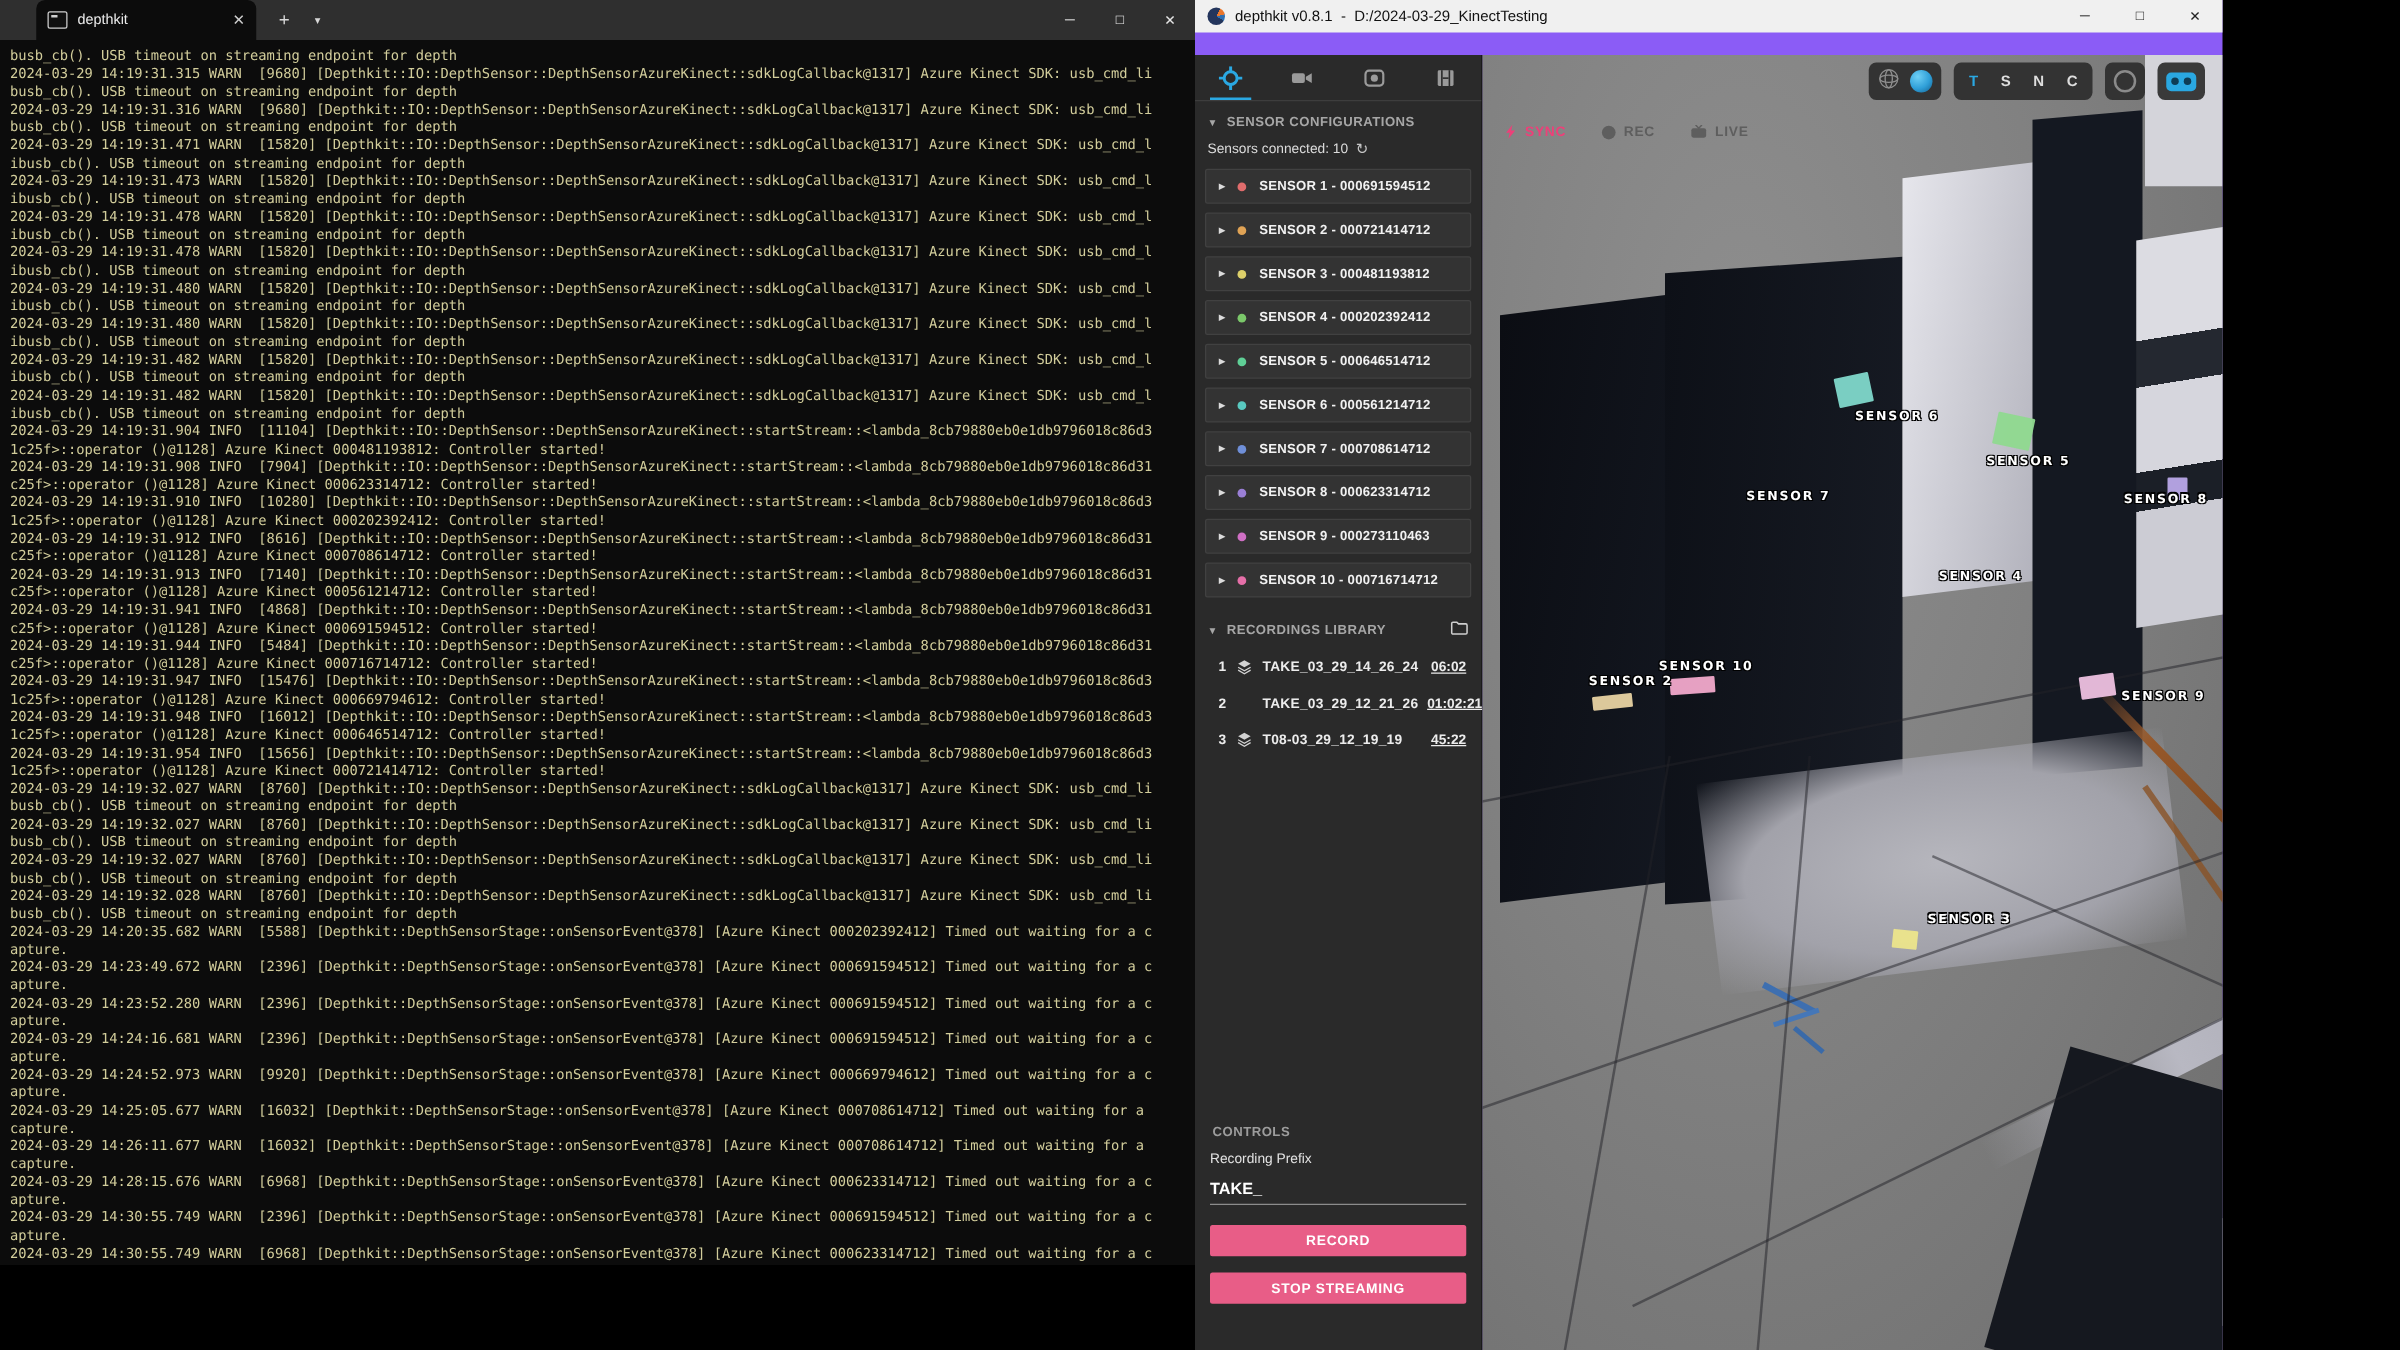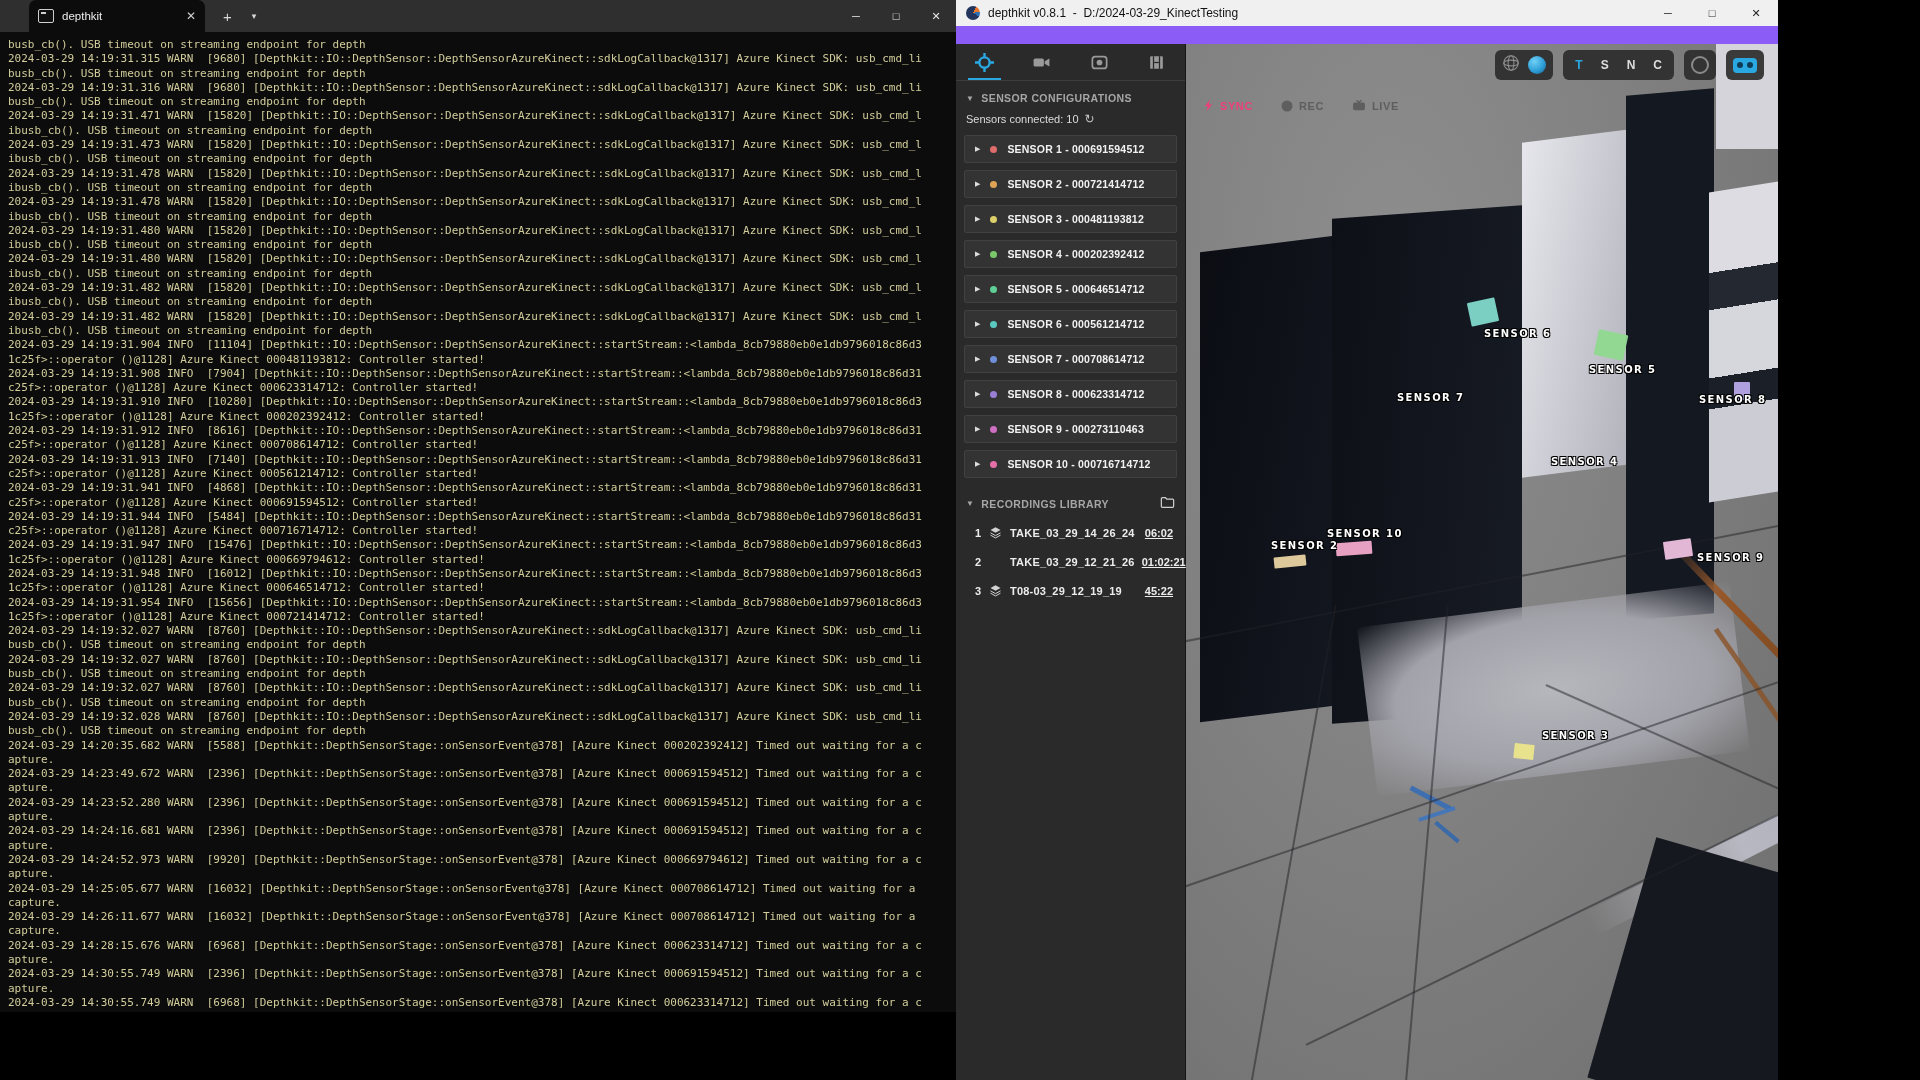--- a/index.html
+++ b/index.html
@@ -255,20 +255,27 @@
             <span class="rec-idx">3</span>
             <span class="rec-ic"><svg width="15" height="15" viewBox="0 0 24 24">
                 <path d="M12 3.5l8 4.5-8 4.5-8-4.5z" fill="currentColor"></path>
                 <path d="M4 12.5l8 4.5 8-4.5M4 16.2l8 4.5 8-4.5" fill="none" stroke="currentColor" stroke-width="1.6"></path>
               </svg></span>
             <span class="rec-name">T08-03_29_12_19_19</span>
             <span class="rec-dur">45:22</span>
           </div>
         </div>
 
+      <div class="controls">
+        <div class="controls-h">CONTROLS</div>
+        <div class="prefix-label">Recording Prefix</div>
+        <input class="prefix-input" value="TAKE_" style="">
+        <button class="pbtn">RECORD</button>
+        <button class="pbtn">STOP STREAMING</button>
+      </div>
     </div>
 
     <div class="viewport">
       <div class="scene">
         <div class="sh" style="left:14px;top:200px;width:134px;height:470px;background:linear-gradient(100deg,#0b0d13,#131720);transform:skewY(-7deg);"></div>
         <div class="sh" style="left:146px;top:168px;width:190px;height:505px;background:linear-gradient(95deg,#0d1017,#171b24);transform:skewY(-4deg);"></div>
         <div class="sh" style="left:336px;top:92px;width:108px;height:335px;background:linear-gradient(100deg,#e6e6ec,#b2b2bc);transform:skewY(-7deg);"></div>
         <div class="sh" style="left:440px;top:48px;width:88px;height:525px;background:#141821;transform:skewY(-5deg);"></div>
         <div class="sh" style="left:523px;top:142px;width:82px;height:310px;transform:skewY(-9deg);background:linear-gradient(#dcdce2 0%,#dcdce2 26%,#242830 26%,#242830 38%,#d6d6dd 38%,#d6d6dd 60%,#1b1f27 60%,#1b1f27 70%,#ccccd4 70%);"></div>
         <div class="sh" style="left:600px;top:55px;width:135px;height:570px;background:linear-gradient(100deg,#10131b,#1a1e28);"></div>

